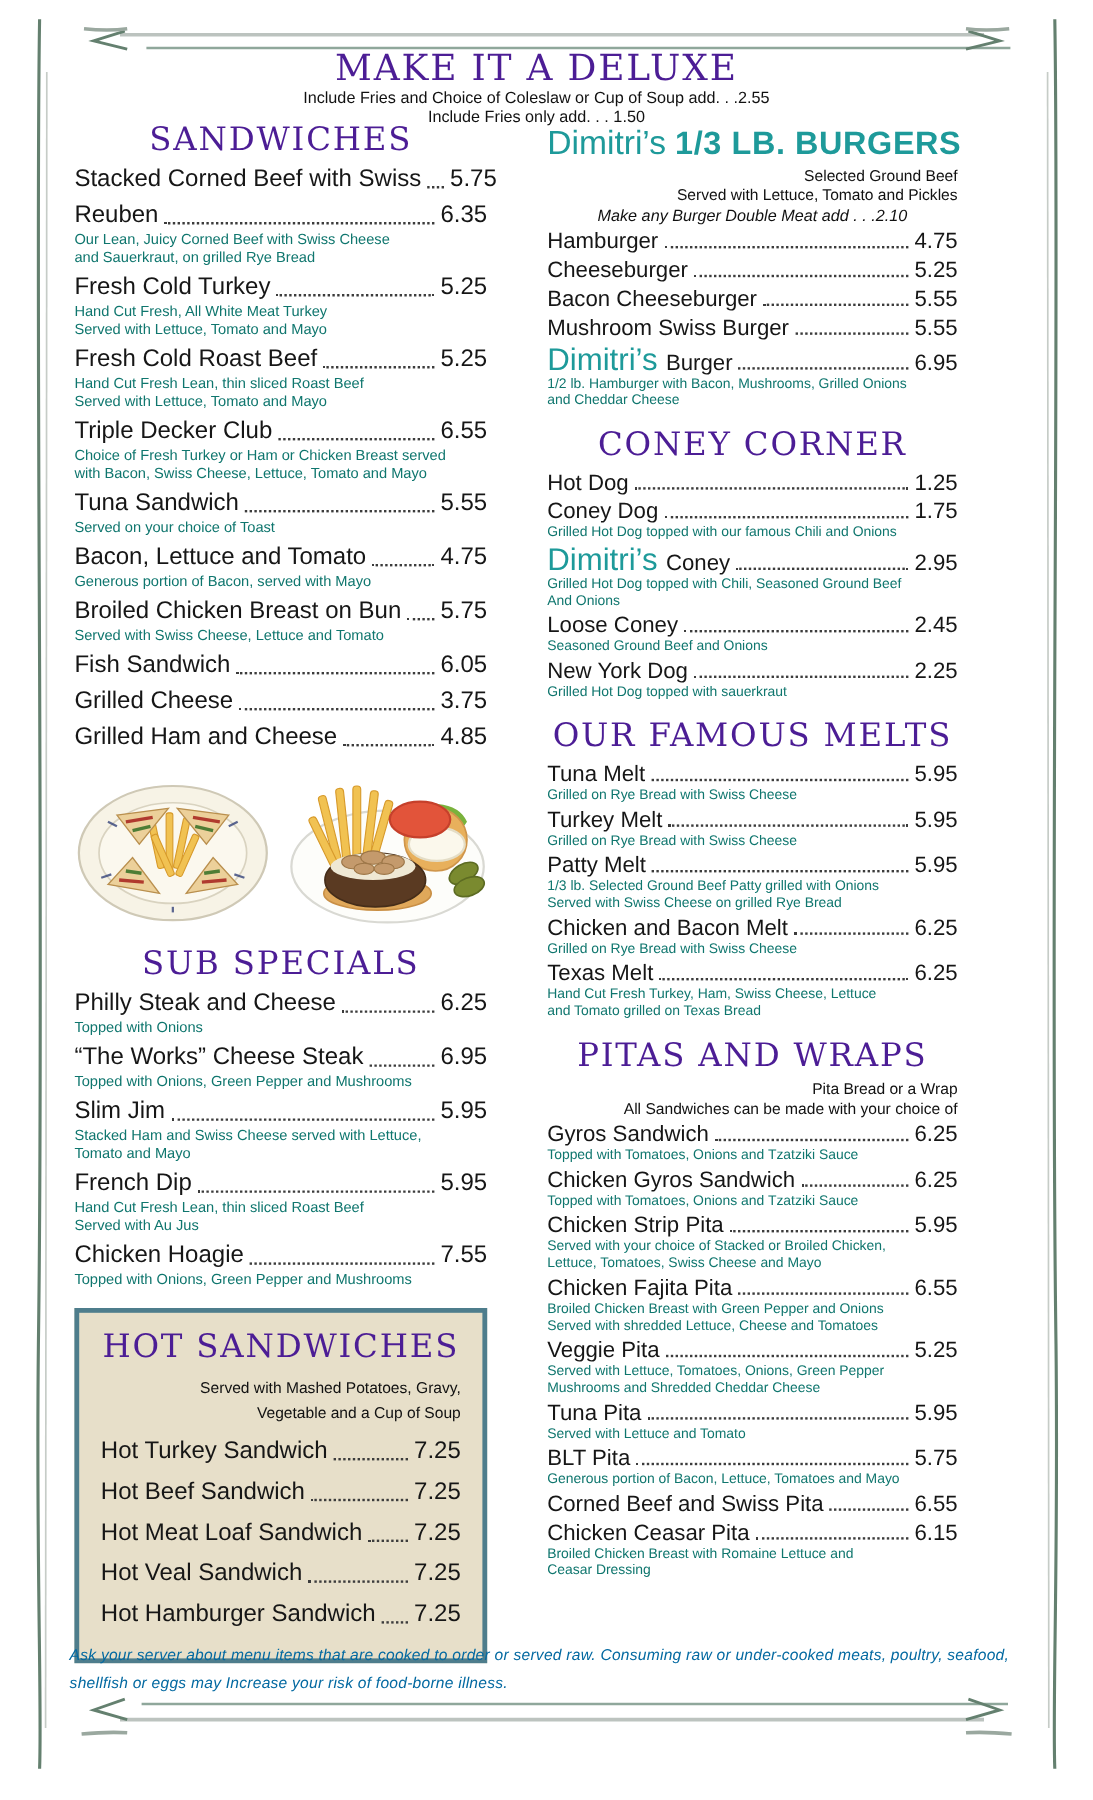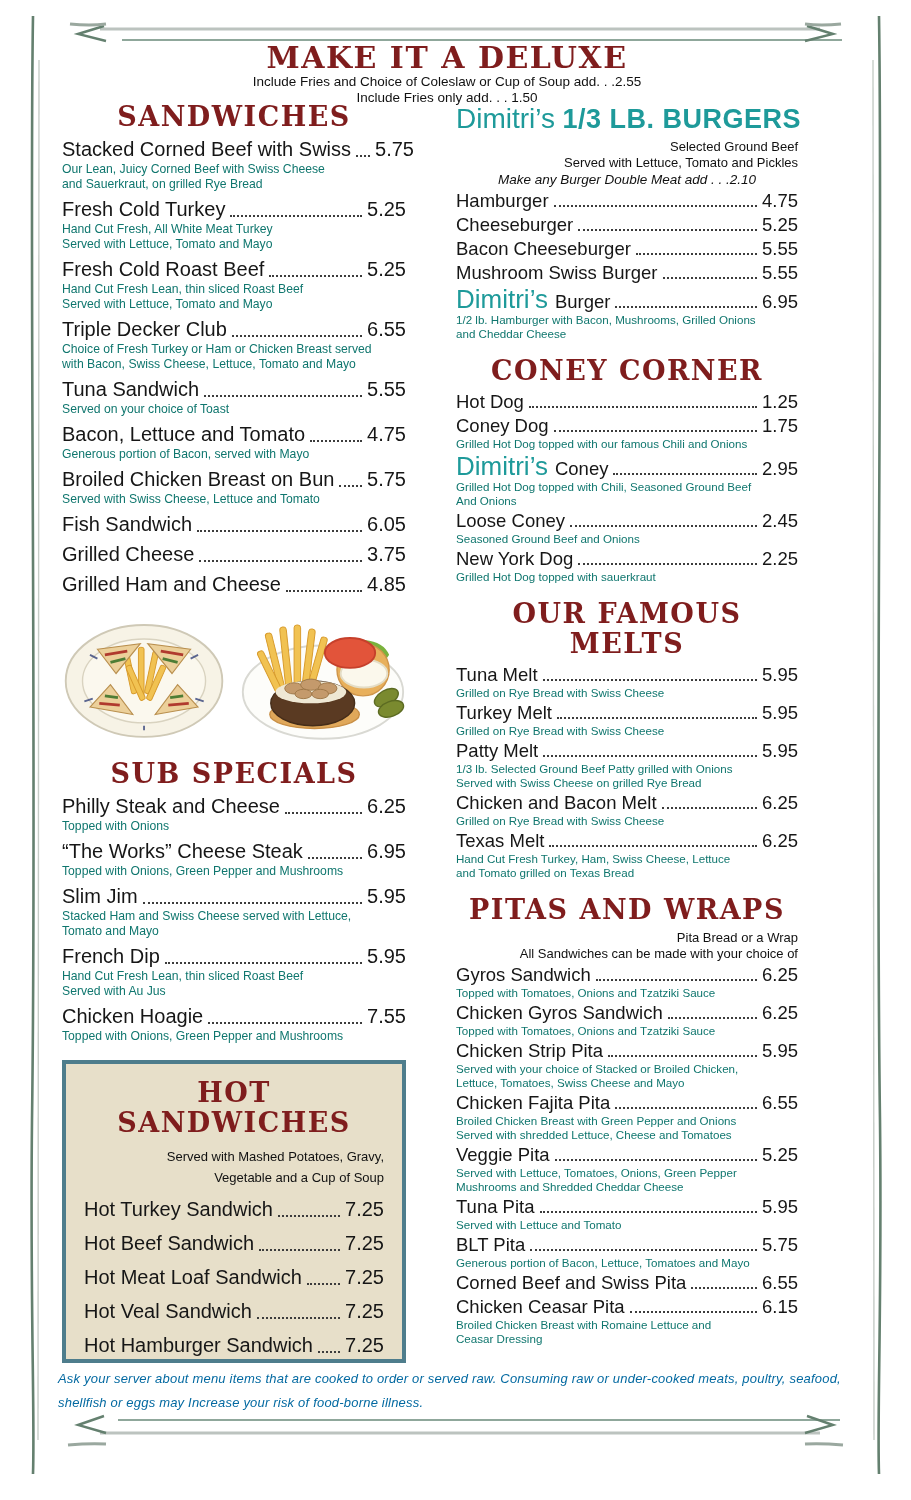--- a/index.html
+++ b/index.html
@@ -4,21 +4,21 @@
 <style>
   html,body{margin:0;padding:0}
   body{
     width:911px;height:1500px;position:relative;background:#fff;
     font-family:"Liberation Sans",sans-serif;color:#1c1c1c;overflow:hidden;
   }
   .frame{position:absolute;left:0;top:0;width:911px;height:1500px;pointer-events:none}
 
   
   .deluxe{position:absolute;top:42px;left:0;width:894px;text-align:center}
-  .stencil{font-family:"DejaVu Serif",serif;font-weight:700;color:#7f1d1d;letter-spacing:1.5px}
+  .stencil{font-family:"DejaVu Serif",serif;font-weight:400;color:#4c1d95;letter-spacing:1.5px}
   .deluxe .ttl{font-size:30px;line-height:32px;margin:0}
   .deluxe .sub{font-size:13.5px;line-height:16px;color:#111}
 
   
   #left-col{position:absolute;left:62px;top:102px;width:344px}
   #right-col{position:absolute;left:456px;top:104px;width:342px}
 
   .menu-section{margin-bottom:14px}
   .menu-section h2{margin:0 0 5px;text-align:center;font-size:27px;line-height:30px}
   .brand-h{margin:0 0 3px;text-align:center;font-size:27px;line-height:30px;color:#1E9A9A;white-space:nowrap}
@@ -32,21 +32,21 @@
   .item .dots{flex:1;border-bottom:2.6px dotted #3c3c3c;margin:0 5px;align-self:flex-end;margin-bottom:5px;min-width:14px}
   .item .pr{white-space:nowrap}
   .desc{font-size:12.2px;line-height:15px;color:#0f766e}
   .brand-nm{color:#1E9A9A;font-size:26px;line-height:28px;margin-right:7px;white-space:nowrap}
 
   #right-col .item{font-size:18.5px;line-height:22px;margin-top:2px}
   #right-col .desc{font-size:11.6px;line-height:14px}
   #right-col .brand-nm{font-size:26px;line-height:26px}
   #right-col .menu-section{margin-bottom:15px}
 
-  .boxed{border:4px solid #4e7d8c;background:#e7dfc9;padding:12px 18px 1px;margin-top:16px}
+  .boxed{border:4px solid #4e7d8c;background:#e7dfc9;padding:12px 18px 24px;margin-top:16px}
   .boxed h2{margin:2px 0 8px}
   .boxed .sub-line{font-size:13px;line-height:21px}
   .boxed .item{margin-top:9px}
 
   .photos-row{display:flex;gap:14px;margin:12px 0 10px;justify-content:center}
   .photo{display:block}
 
   .disclaimer{position:absolute;left:58px;top:1354px;width:800px;
     font-style:italic;font-size:13px;line-height:24px;color:#0369a1;letter-spacing:.2px}
 </style>
@@ -82,20 +82,25 @@
   <div class="sub">Include Fries only add. . . 1.50</div>
 </header>
 
 <div id="left-col">
     <section class="menu-section">
       <h2 class="stencil">SANDWICHES</h2>
       <div class="item">
         <span class="nm">Stacked Corned Beef with Swiss</span>
         <span class="dots"></span>
         <span class="pr">5.75</span>
+      </div>
+      <div class="item">
+        <span class="nm">Reuben</span>
+        <span class="dots"></span>
+        <span class="pr">6.35</span>
       </div>
       <div class="desc">Our Lean, Juicy Corned Beef with Swiss Cheese</div>
       <div class="desc">and Sauerkraut, on grilled Rye Bread</div>
       <div class="item">
         <span class="nm">Fresh Cold Turkey</span>
         <span class="dots"></span>
         <span class="pr">5.25</span>
       </div>
       <div class="desc">Hand Cut Fresh, All White Meat Turkey</div>
       <div class="desc">Served with Lettuce, Tomato and Mayo</div>

